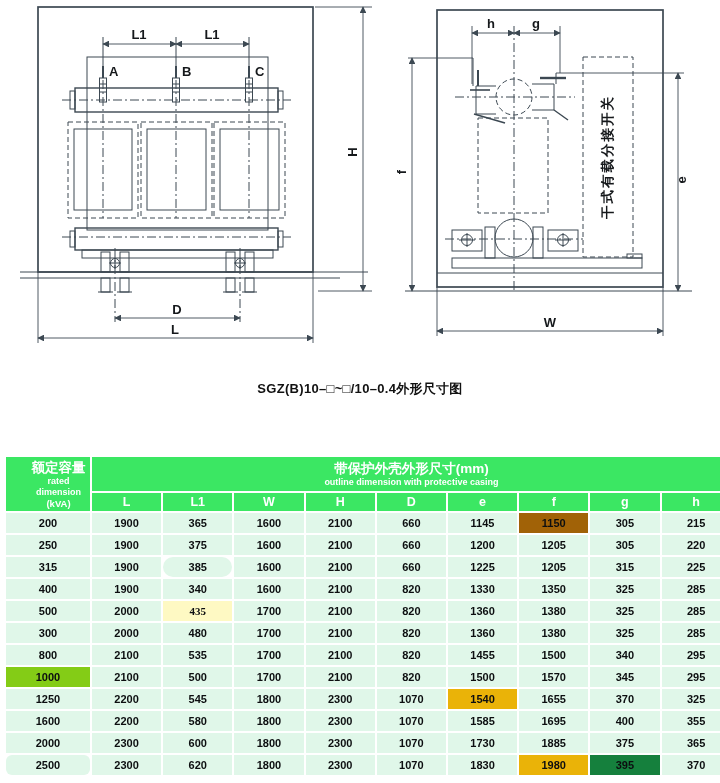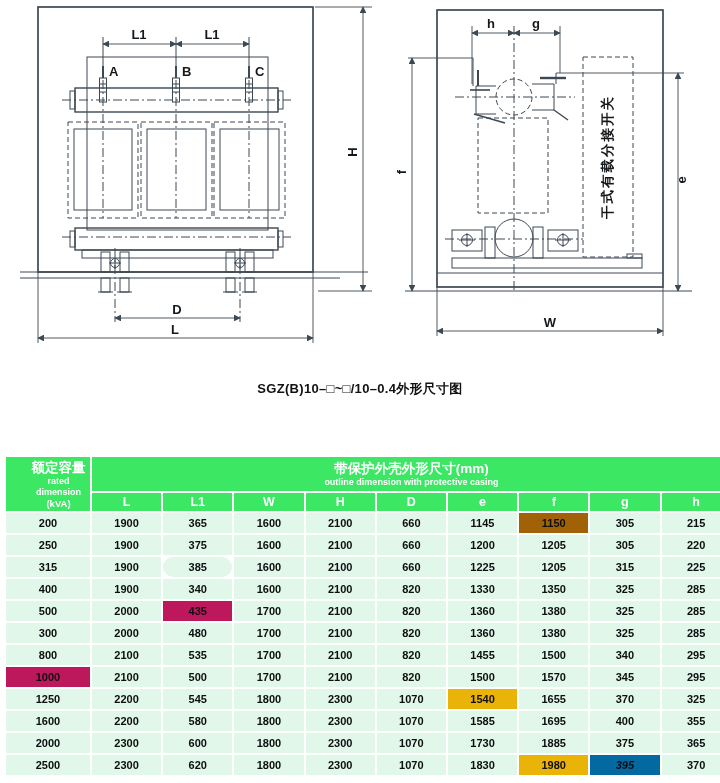--- a/index.html
+++ b/index.html
@@ -282,21 +282,21 @@
           <td class="cell" style="background: rgb(224, 247, 233);">2100</td>
           <td class="cell" style="background: rgb(224, 247, 233);">820</td>
           <td class="cell" style="background: rgb(224, 247, 233);">1330</td>
           <td class="cell" style="background: rgb(224, 247, 233);">1350</td>
           <td class="cell" style="background: rgb(224, 247, 233);">325</td>
           <td class="cell" style="background: rgb(224, 247, 233);">285</td>
         </tr>
         <tr>
           <td class="cell" style="background: rgb(224, 247, 233);">500</td>
           <td class="cell" style="background: rgb(224, 247, 233);">2000</td>
-          <td class="cell" style="background: #be185d;">435</td>
+          <td class="cell" style="background: #fef9c3; font-family: Liberation Serif, serif;">435</td>
           <td class="cell" style="background: rgb(224, 247, 233);">1700</td>
           <td class="cell" style="background: rgb(224, 247, 233);">2100</td>
           <td class="cell" style="background: rgb(224, 247, 233);">820</td>
           <td class="cell" style="background: rgb(224, 247, 233);">1360</td>
           <td class="cell" style="background: rgb(224, 247, 233);">1380</td>
           <td class="cell" style="background: rgb(224, 247, 233);">325</td>
           <td class="cell" style="background: rgb(224, 247, 233);">285</td>
         </tr>
         <tr>
           <td class="cell" style="background: rgb(224, 247, 233);">300</td>
@@ -316,21 +316,21 @@
           <td class="cell" style="background: rgb(224, 247, 233);">535</td>
           <td class="cell" style="background: rgb(224, 247, 233);">1700</td>
           <td class="cell" style="background: rgb(224, 247, 233);">2100</td>
           <td class="cell" style="background: rgb(224, 247, 233);">820</td>
           <td class="cell" style="background: rgb(224, 247, 233);">1455</td>
           <td class="cell" style="background: rgb(224, 247, 233);">1500</td>
           <td class="cell" style="background: rgb(224, 247, 233);">340</td>
           <td class="cell" style="background: rgb(224, 247, 233);">295</td>
         </tr>
         <tr>
-          <td class="cell" style="background: #be185d;">1000</td>
+          <td class="cell" style="background: #84cc16;">1000</td>
           <td class="cell" style="background: rgb(224, 247, 233);">2100</td>
           <td class="cell" style="background: rgb(224, 247, 233);">500</td>
           <td class="cell" style="background: rgb(224, 247, 233);">1700</td>
           <td class="cell" style="background: rgb(224, 247, 233);">2100</td>
           <td class="cell" style="background: rgb(224, 247, 233);">820</td>
           <td class="cell" style="background: rgb(224, 247, 233);">1500</td>
           <td class="cell" style="background: rgb(224, 247, 233);">1570</td>
           <td class="cell" style="background: rgb(224, 247, 233);">345</td>
           <td class="cell" style="background: rgb(224, 247, 233);">295</td>
         </tr>
@@ -364,26 +364,26 @@
           <td class="cell" style="background: rgb(224, 247, 233);">600</td>
           <td class="cell" style="background: rgb(224, 247, 233);">1800</td>
           <td class="cell" style="background: rgb(224, 247, 233);">2300</td>
           <td class="cell" style="background: rgb(224, 247, 233);">1070</td>
           <td class="cell" style="background: rgb(224, 247, 233);">1730</td>
           <td class="cell" style="background: rgb(224, 247, 233);">1885</td>
           <td class="cell" style="background: rgb(224, 247, 233);">375</td>
           <td class="cell" style="background: rgb(224, 247, 233);">365</td>
         </tr>
         <tr>
-          <td class="cell" style="background: rgb(224, 247, 233);">2500</td>
+          <td class="cell" style="background: rgb(224, 247, 233); border-radius: 6px;">2500</td>
           <td class="cell" style="background: rgb(224, 247, 233);">2300</td>
           <td class="cell" style="background: rgb(224, 247, 233);">620</td>
           <td class="cell" style="background: rgb(224, 247, 233);">1800</td>
           <td class="cell" style="background: rgb(224, 247, 233);">2300</td>
           <td class="cell" style="background: rgb(224, 247, 233);">1070</td>
           <td class="cell" style="background: rgb(224, 247, 233);">1830</td>
           <td class="cell" style="background: #eab308;">1980</td>
-          <td class="cell" style="background: #0369a1; font-style: italic;">395</td>
+          <td class="cell" style="background: #15803d;">395</td>
           <td class="cell" style="background: rgb(224, 247, 233);">370</td>
         </tr>
       </tbody>
   </table>
 </div>
 
 </body></html>

